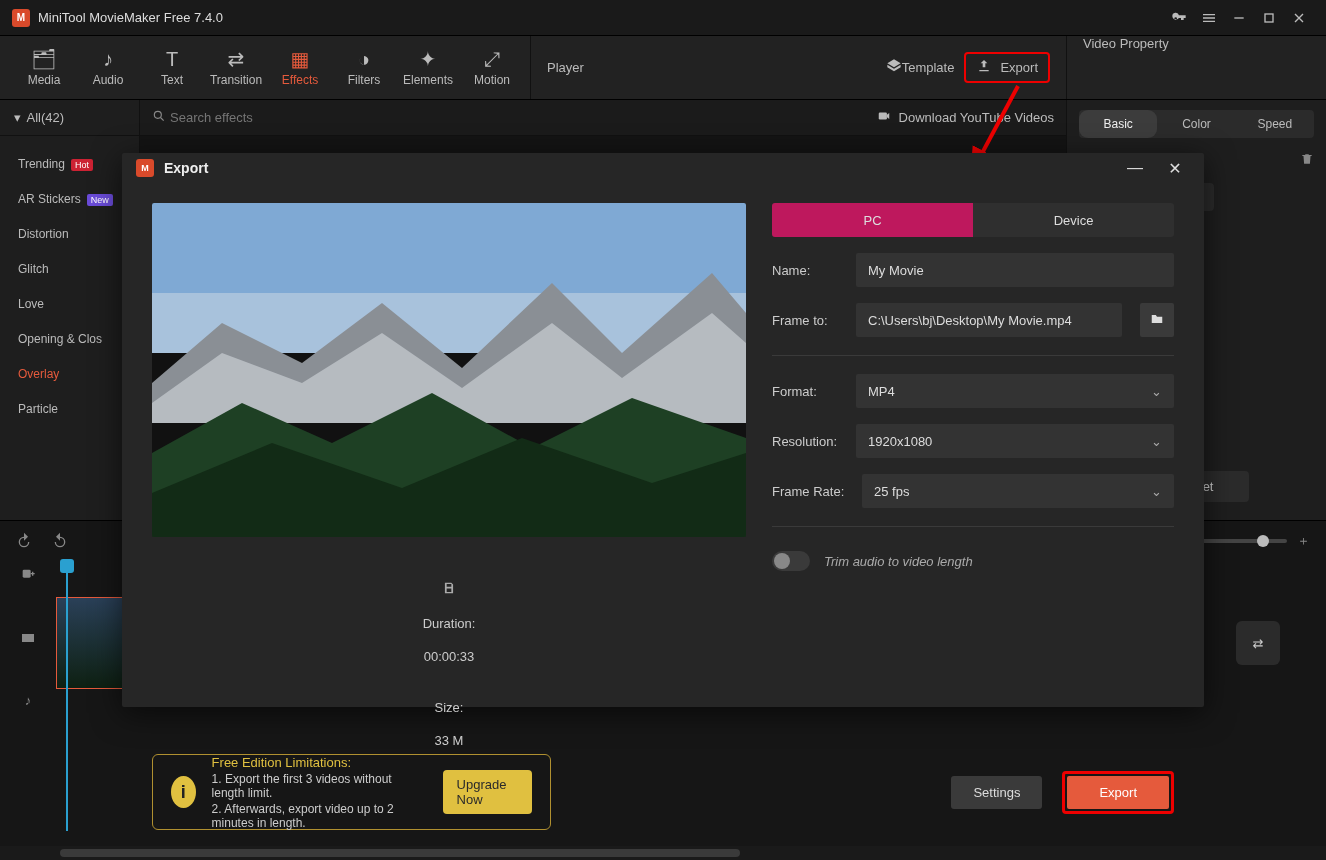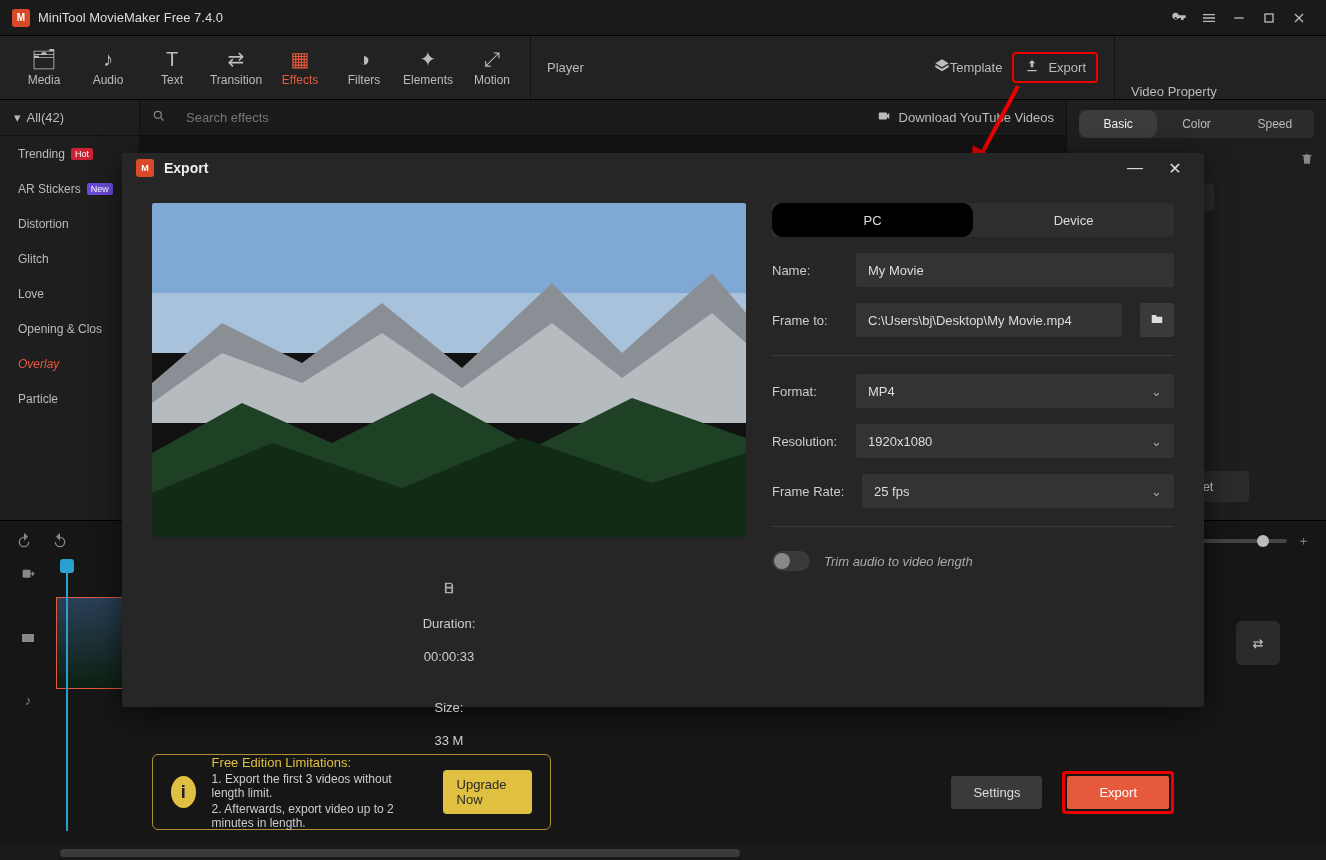--- a/index.html
+++ b/index.html
@@ -19,34 +19,34 @@
   .tool-btn { width: 64px; display: flex; flex-direction: column; align-items: center; justify-content: center; gap: 4px; color: #bbb; cursor: pointer; }
   .tool-btn .glyph { font-size: 20px; line-height: 1; }
   .tool-btn.active { color: #e55a3c; }
   .tool-btn .label { font-size: 12px; }
 
   .player-bar { flex: 1; display: flex; align-items: center; padding: 0 16px; color: #bbb; }
   .player-bar .spacer { flex: 1; }
   .player-bar .pill { display: flex; align-items: center; padding: 6px 10px; cursor: pointer; }
   .export-pill { border: 2px solid #e00; border-radius: 4px; padding: 4px 10px; display:flex; align-items:center; gap:8px; }
 
-  .vp-bar { width: 212px; display: flex; align-items: flex-end; padding: 0 16px; color: #bbb; border-left: 1px solid #111; }
+  .vp-bar { width: 260px; display: flex; align-items: flex-start; padding: 0 16px; color: #bbb; border-left: 1px solid #111; }
 
   
   .main { display: flex; height: calc(100% - 36px - 64px - 340px); }
   .left-panel { width: 140px; background: #1e1e1e; border-right: 1px solid #111; }
   .left-panel .all-row { height: 36px; display: flex; align-items: center; padding: 0 14px; color: #bbb; border-bottom:1px solid #111;}
-  .left-panel .cat { height: 35px; display: flex; align-items: center; padding: 0 18px; color: #bbb; cursor: pointer; font-size: 12px; gap:6px;}
-  .left-panel .cat.active { color: #e55a3c; font-style: italic; }
+  .left-panel .cat { height: 35px; display: flex; align-items: flex-end; padding: 0 18px; color: #bbb; cursor: pointer; font-size: 12px; gap:6px;}
+  .left-panel .cat.active { color: #e55a3c; }
   .badge-hot { background: #c23; color: #fff; font-size: 9px; padding: 1px 4px; border-radius: 2px; }
   .badge-new { background: #6a4bd8; color: #fff; font-size: 9px; padding: 1px 4px; border-radius: 2px; }
 
   .mid-panel { flex: 1; background: #1b1b1b; }
   .search-row { height: 36px; display: flex; align-items: center; padding: 0 12px; gap: 10px; border-bottom:1px solid #111;}
-  .search-box { flex: 1; display: flex; align-items: center; gap: 20px; color: #888; }
+  .search-box { flex: 1; display: flex; align-items: center; gap: 4px; color: #888; }
   .yt-link { color: #bbb; display: flex; align-items: center; gap: 8px; cursor:pointer;}
   .preview-area { height: 100%; background: #141414; display:flex; align-items:flex-start; justify-content:center; padding-top: 20px; }
   .preview-thumb { width: 495px; height: 50px; background: linear-gradient(180deg,#d8a068 0%, #b07850 100%); border-radius: 2px; }
 
   .right-panel { width: 260px; background: #1e1e1e; border-left: 1px solid #111; padding: 10px 12px; display:flex; flex-direction:column; gap:14px;}
   .seg3 { display: flex; background: #2b2b2b; border-radius: 4px; overflow: hidden; }
   .seg3 .segbtn { flex: 1; text-align: center; padding: 7px 0; font-size: 12px; color: #bbb; cursor:pointer;border-radius:9px;}
   .seg3 .segbtn.active { background: #3c3c3c; color: #eee; }
   .vp-row { display:flex; align-items:center; gap:8px; color:#bbb; font-size:12px; }
   .vp-row .trash { margin-left:auto; color:#888; }
@@ -88,21 +88,21 @@
   .modal-body { flex:1; display:flex; padding: 20px 30px 10px 30px; gap: 26px;}
   .preview-col { width: 594px; display:flex; flex-direction:column; }
   .preview-img { width: 594px; height: 334px; border-radius:2px; overflow:hidden; background:#111; }
   .preview-img svg { width:100%; height:100%; display:block;}
   .meta-row { display:flex; align-items:center; gap: 18px; color:#ccc; font-size:13px; margin-top:44px;flex-direction:column;}
   .meta-row .save-ic{color:#aaa;}
 
   .form-col { flex:1; display:flex; flex-direction:column; gap:16px; }
   .seg2 { display:flex; background:#2f2f2f; border-radius:3px; overflow:hidden; height:34px;}
   .seg2 .segbtn { flex:1; display:flex; align-items:center; justify-content:center; font-size:13px; color:#ddd; cursor:pointer;}
-  .seg2 .segbtn.active { background:#000000;border-radius:11px;}
+  .seg2 .segbtn.active { background:#be185d;}
   .frow { display:flex; align-items:center; gap:12px;}
   .frow .flabel { width:72px; color:#ccc; font-size:13px;}
   .finput { flex:1; height:34px; background:#333; border:none; color:#ddd; padding:0 12px; font-size:13px; border-radius:2px;}
   .fselect { flex:1; height:34px; background:#333; color:#ddd; padding:0 12px; font-size:13px; border-radius:2px; display:flex; align-items:center; justify-content:space-between;}
   .fselect .chev{color:#aaa;}
   .browse-btn { width:34px; height:34px; background:#3a3a3a; border-radius:2px; display:flex;align-items:center;justify-content:center;color:#ddd; margin-left:6px;}
   .hr { height:1px; background:#3a3a3a; margin: 2px 0;}
   .toggle-row { display:flex; align-items:center; gap:14px; margin-top:6px;}
   .toggle { width:38px; height:20px; background:#3a3a3a; border-radius:10px; position:relative;}
   .toggle .knob{position:absolute;left:2px;top:2px;width:16px;height:16px;background:#888;border-radius:50%;}

